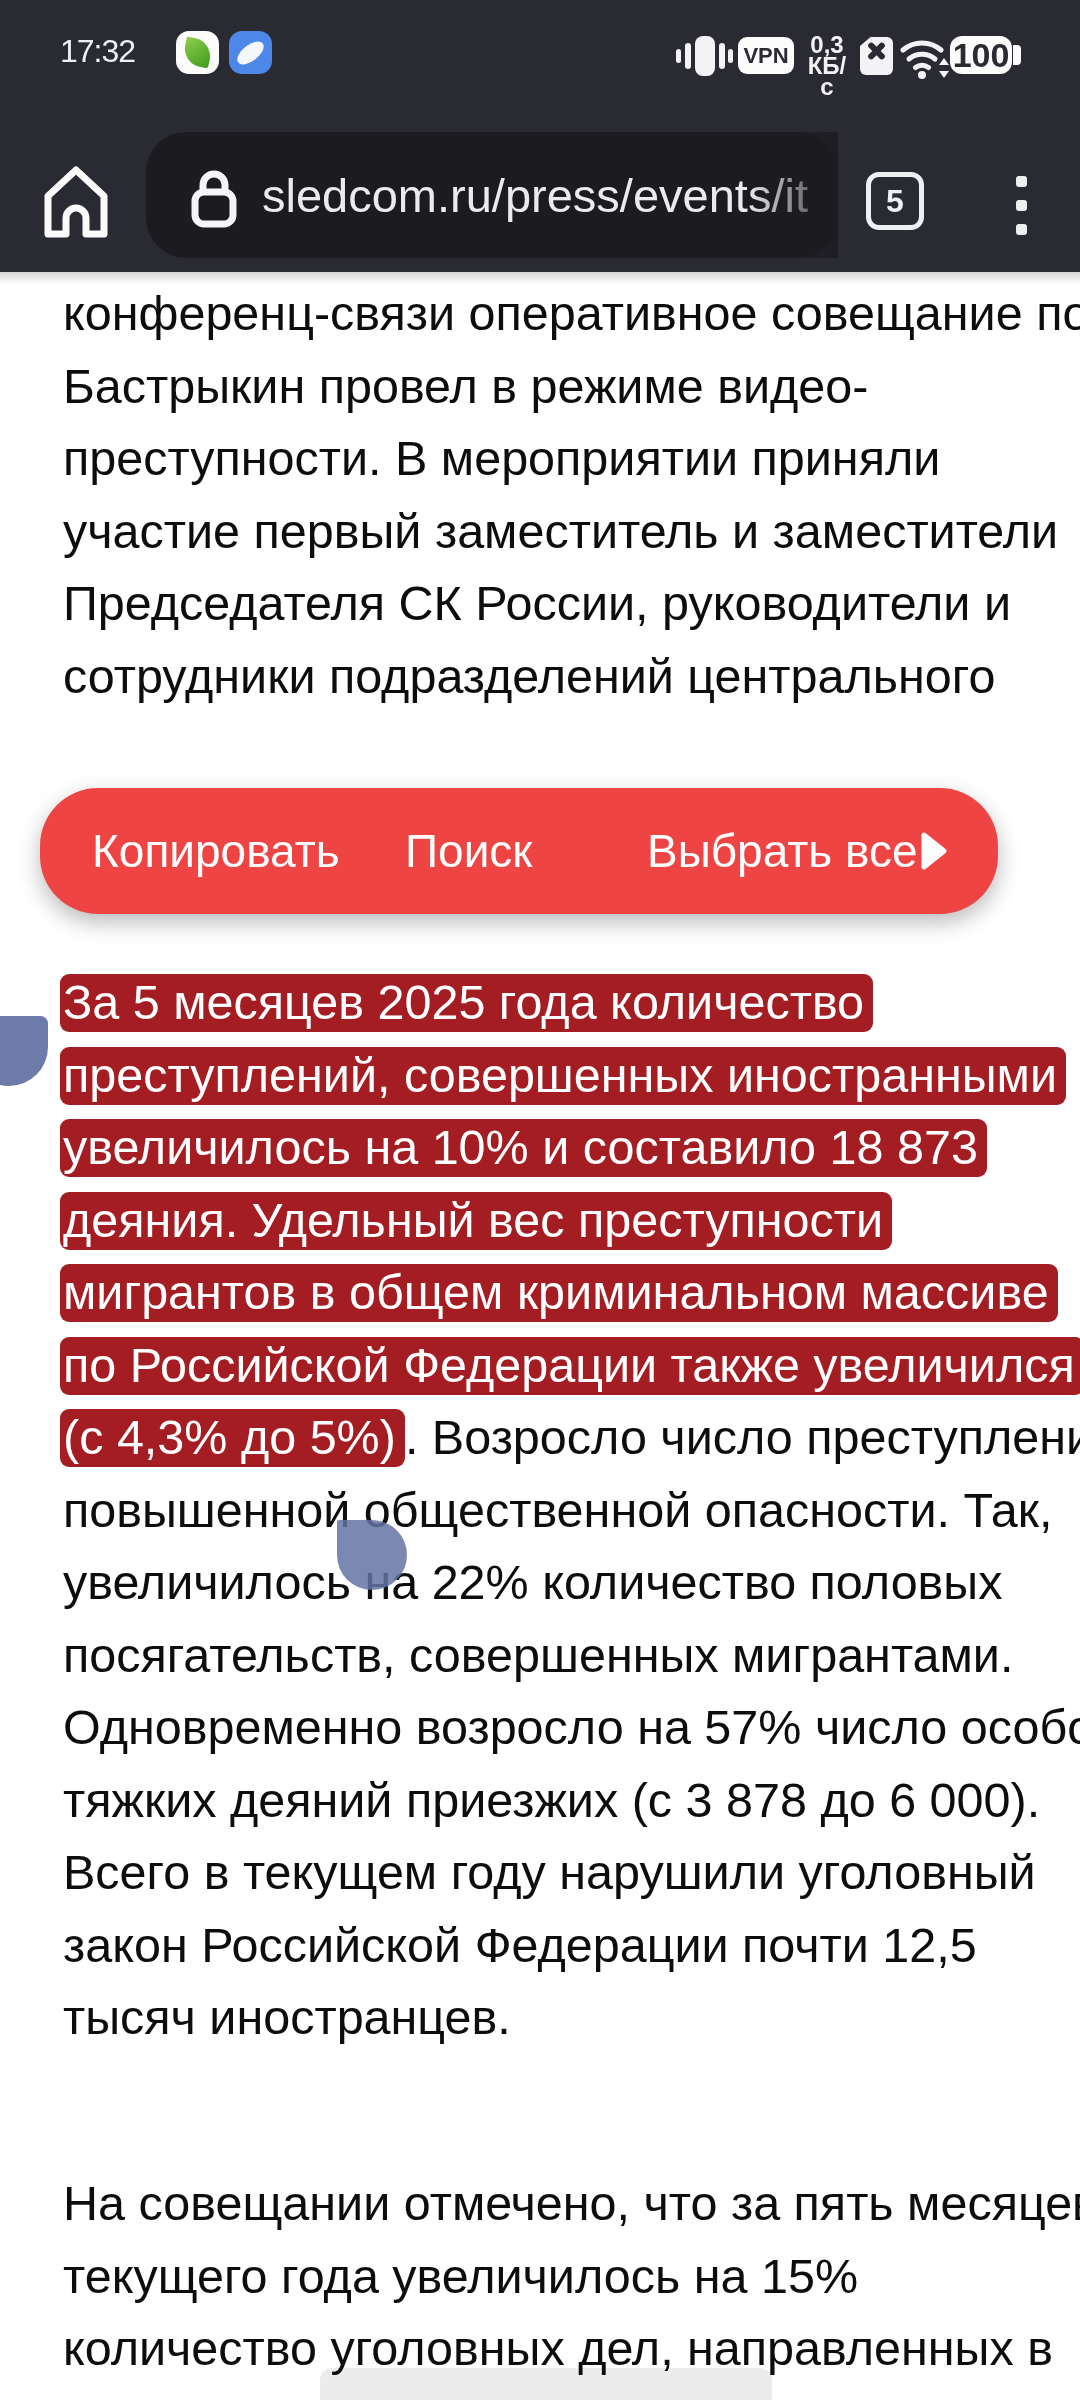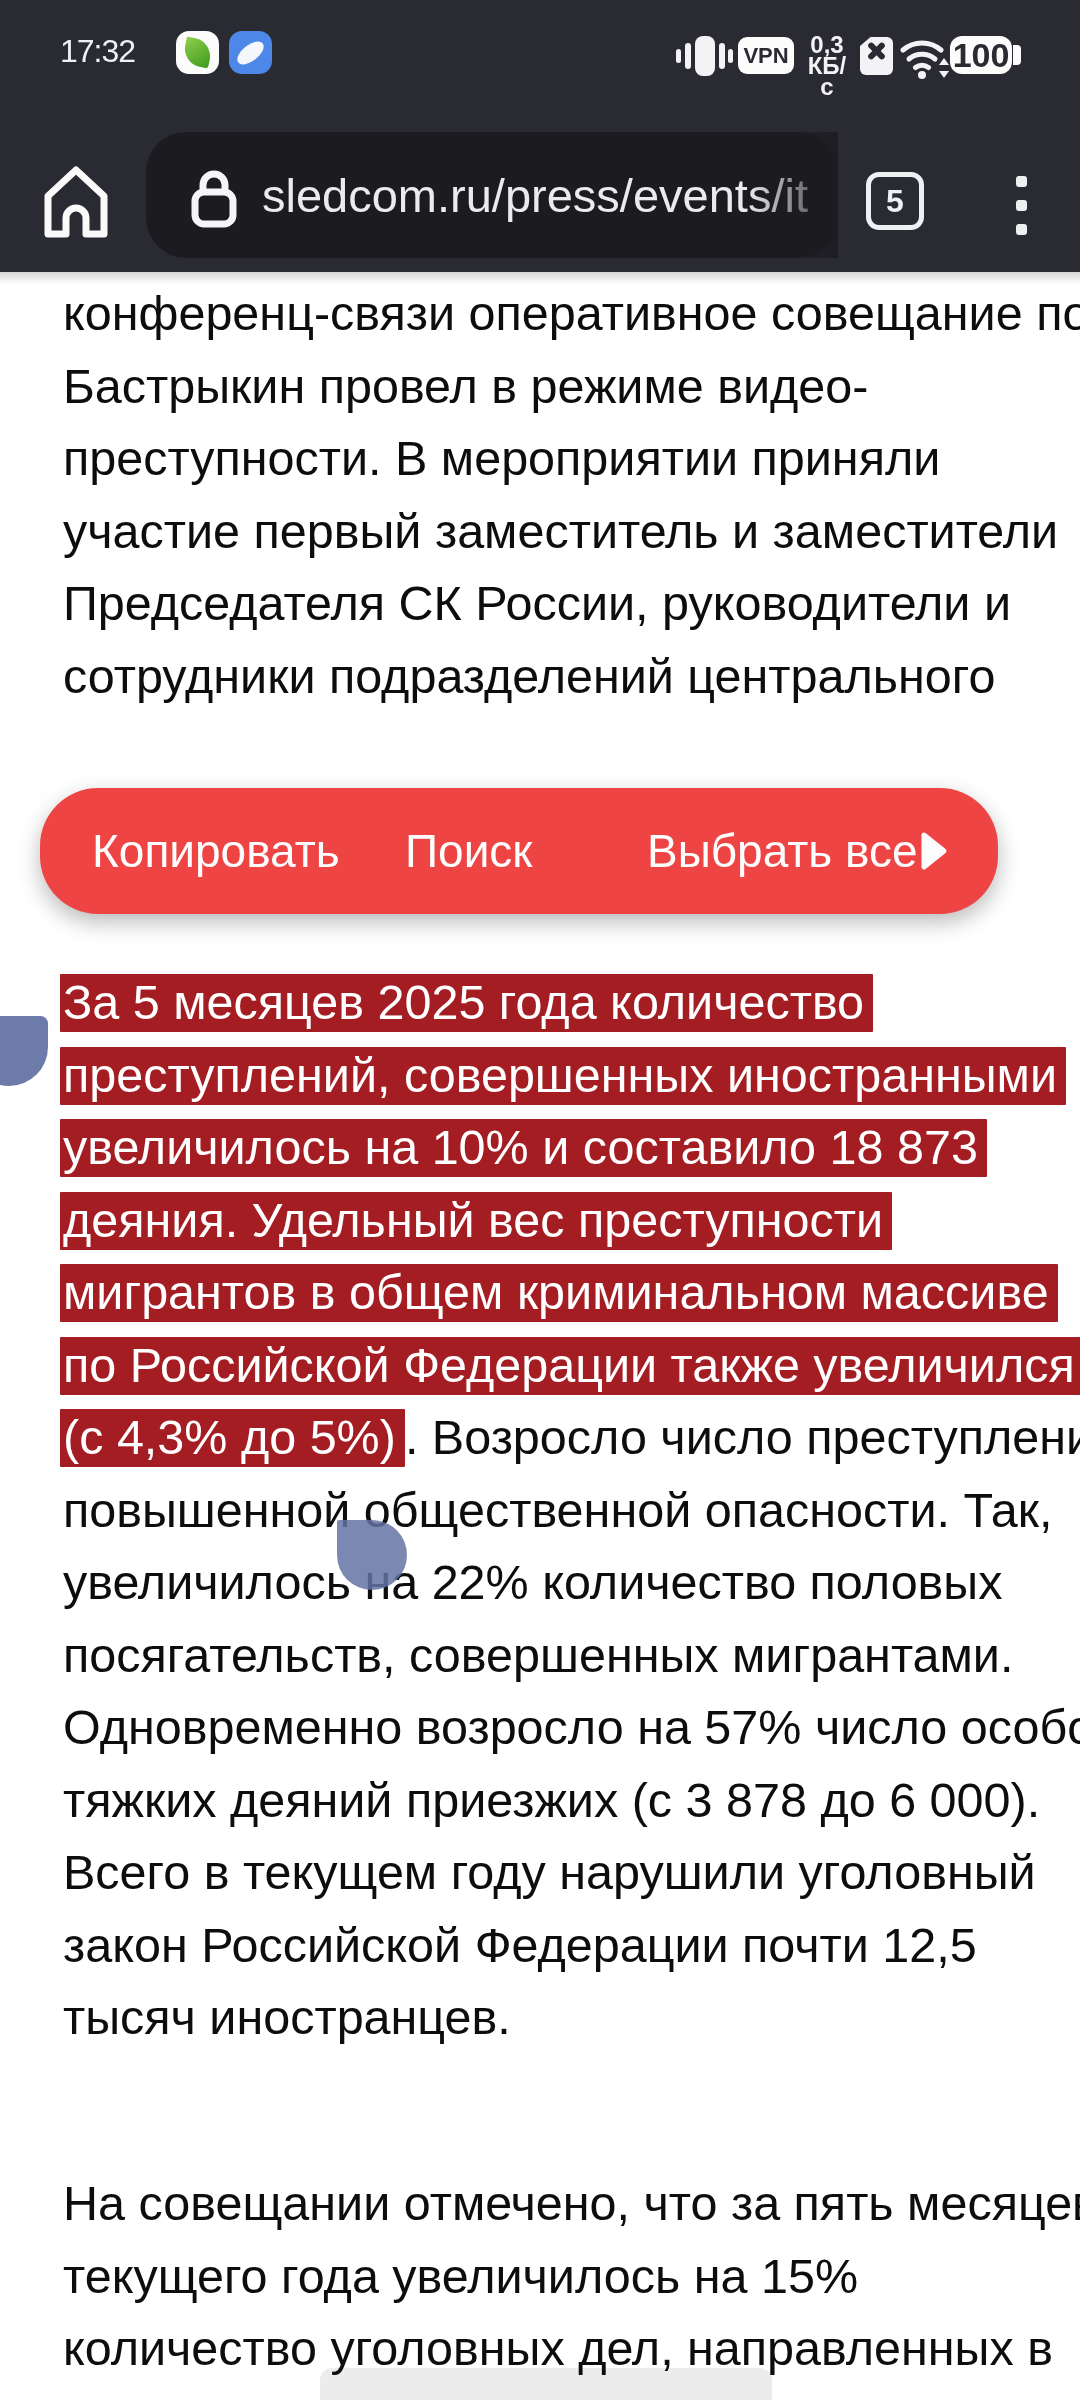--- a/index.html
+++ b/index.html
@@ -47,21 +47,21 @@
             display:flex;align-items:center;justify-content:center;font-size:32px;font-weight:700;color:#eef0f2;box-sizing:border-box;}
   .menu-dots{position:absolute;left:1016px;top:176px;width:12px;height:64px;}
   .menu-dots i{position:absolute;left:0;width:11px;height:11px;border-radius:3px;background:#eef0f2;}
   .menu-dots .d1{top:0;} .menu-dots .d2{top:24px;} .menu-dots .d3{top:48px;}
   
   #content{position:absolute;left:0;top:272px;width:1080px;height:2128px;background:#fff;}
   .top-shadow{position:absolute;left:0;top:0;width:1080px;height:12px;
               background:linear-gradient(180deg,rgba(0,0,0,.16),rgba(0,0,0,0));}
   .para{position:absolute;left:63px;right:0;color:#0d0d0d;font-size:48.5px;line-height:72.5px;z-index:1;}
   .line{white-space:nowrap;}
-  .hl{background:#a41d23;color:#fff;padding:1px 9px 3px 3px;margin-left:-3px;border-radius:1px;}
+  .hl{background:#a41d23;color:#fff;padding:1px 9px 3px 3px;margin-left:-3px;border-radius:9px;}
   #para1{top:5px;}
   #para2{top:694px;}
   #para3{top:1895px;}
   
   .ctx{position:absolute;left:40px;top:516px;width:958px;height:126px;border-radius:58px;background:#ef4444;
        box-shadow:0 8px 22px rgba(0,0,0,.28);z-index:6;}
   .ctx-item{position:absolute;top:0;height:126px;display:flex;align-items:center;font-size:46px;color:#fdfdfd;}
   .ctx-copy{left:52px;} .ctx-search{left:365px;} .ctx-selall{left:560px;margin-left:47px;}
   .ctx-more{position:absolute;left:880px;top:0;height:126px;display:flex;align-items:center;}
   

